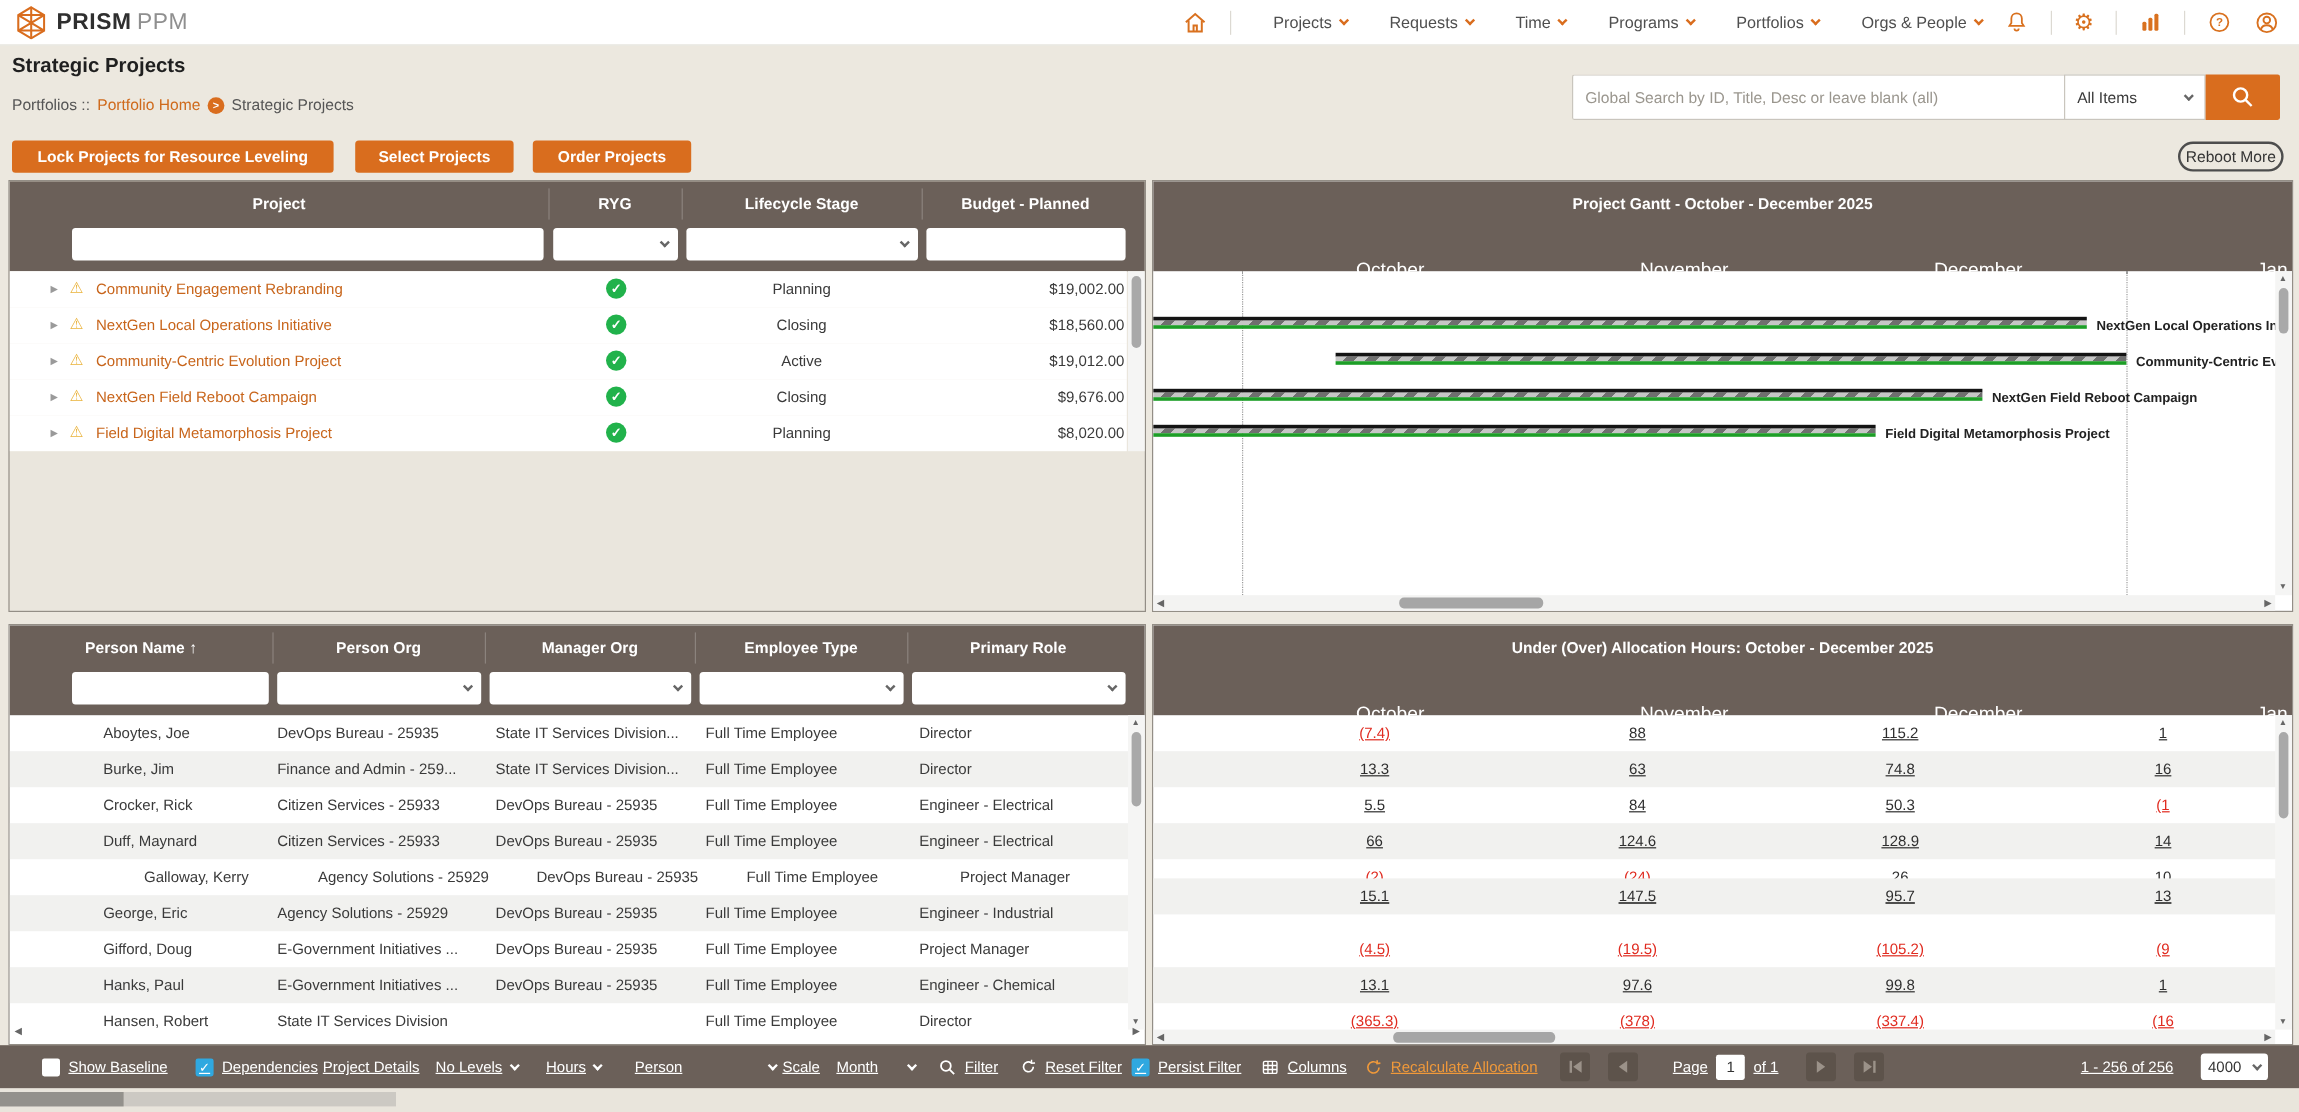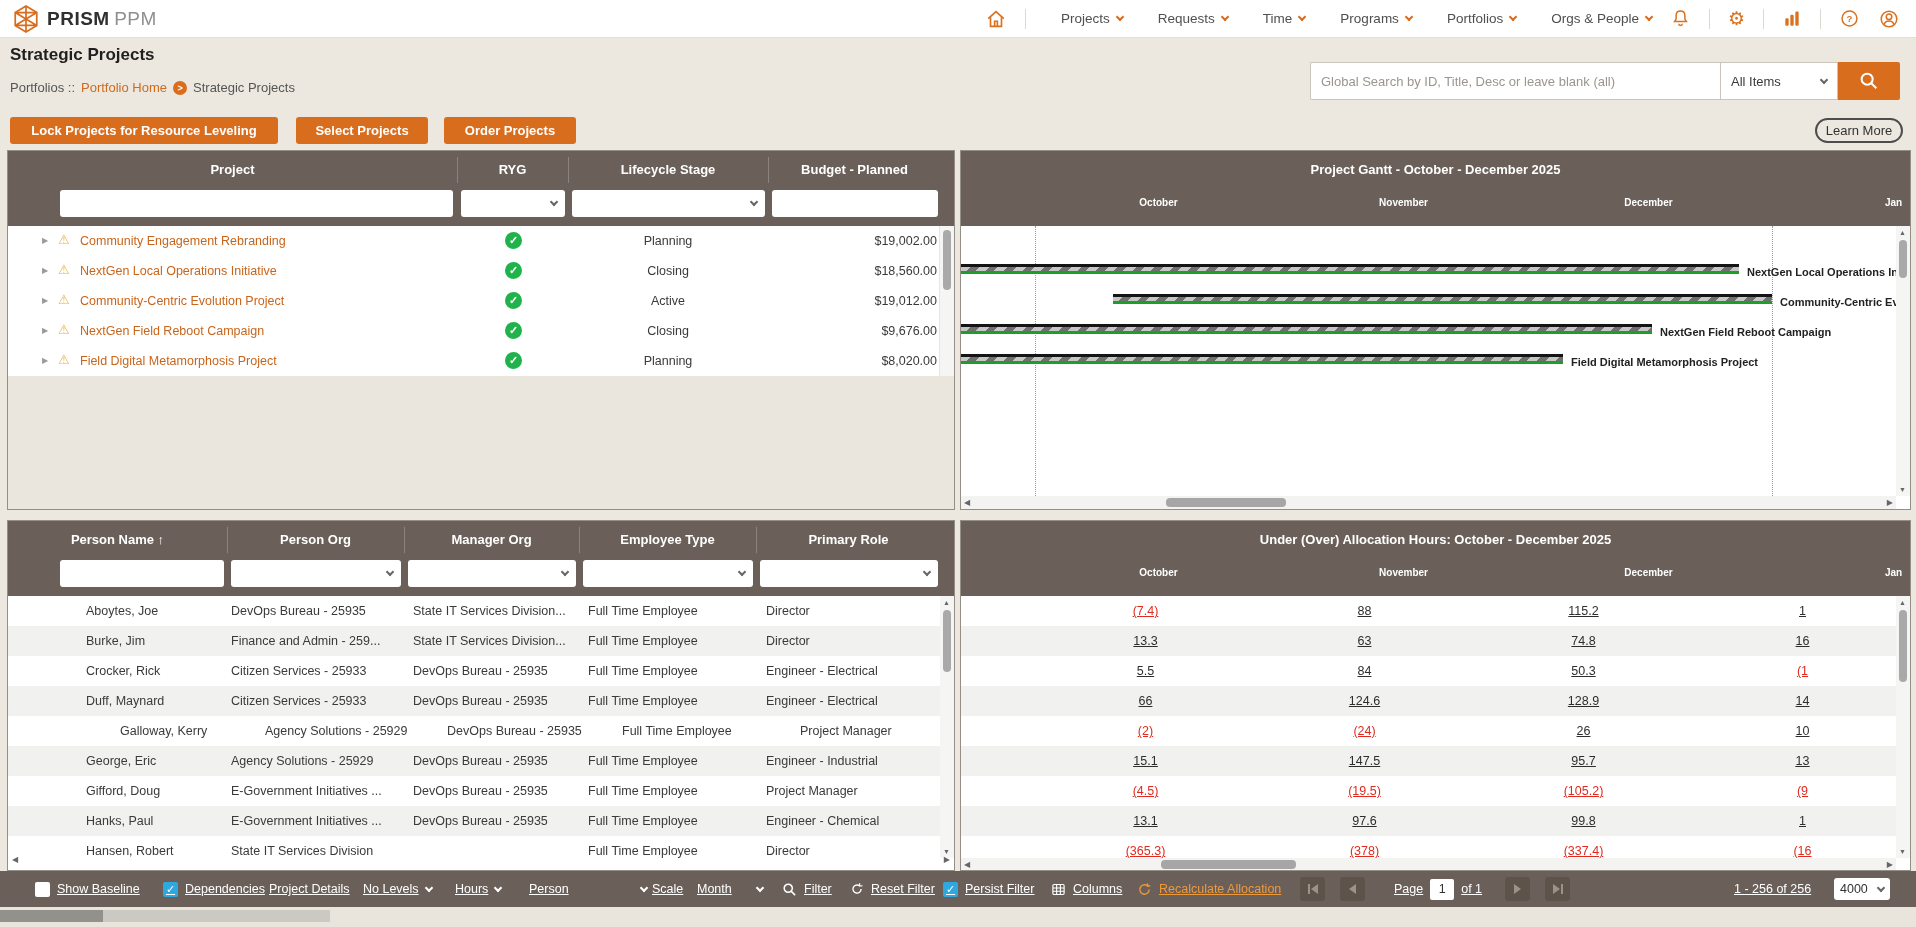--- a/index.html
+++ b/index.html
@@ -48,21 +48,21 @@
   .panel{ position:absolute; border:1px solid #938e86; background:#fff; overflow:hidden; }
   .phead{ position:absolute; left:0; top:0; width:100%; height:75px; background:#6b6059; color:#fff; }
   .hlabel{ position:absolute; top:11px; font-size:13px; font-weight:bold; text-align:center; }
   .hdivl{ position:absolute; top:6px; width:1px; height:26px; background:rgba(255,255,255,.22); }
   .fin{ position:absolute; top:39px; height:27px; background:#fff; border:none; border-radius:3px;
         font:12.5px "Liberation Sans",sans-serif; padding:0 6px; }
   .fsel{ position:absolute; top:39px; height:27px; background:#fff; border-radius:3px; display:flex;
          align-items:center; justify-content:flex-end; padding:0 8px; cursor:pointer; }
   .ptitle{ position:absolute; top:11px; left:0; width:100%; text-align:center; font-size:13px; font-weight:bold; }
   .mcols{ position:absolute; left:75px; top:46px; display:flex; }
-  .mcol{ width:245px; text-align:center; font-size:10px; font-weight:bold; }
+  .mcol{ width:245px; text-align:center; font-size:16px; font-weight:normal;margin-top:20px; }
 
   
   .grow{ position:absolute; left:0; width:931px; height:30px; background:#fff; }
   .exp{ position:absolute; left:34px; top:10px; font-size:8px; color:#9a9a9a; cursor:pointer; }
   .warn{ position:absolute; left:50px; top:6px; font-size:13px; color:#eab33c; }
   .pname{ position:absolute; left:72px; top:8px; font-size:12.5px; color:#c8651b; cursor:pointer; white-space:nowrap; }
   .ryg{ position:absolute; left:497px; top:6px; width:17px; height:17px; border-radius:50%; background:#21b24b;
         color:#fff; font-size:11px; font-weight:bold; display:flex; align-items:center; justify-content:center; }
   .stage{ position:absolute; left:560px; top:8px; width:200px; text-align:center; font-size:12.5px; }
   .budget{ position:absolute; left:760px; top:8px; width:169px; text-align:right; font-size:12.5px; }
@@ -212,21 +212,21 @@
       <svg width="22" height="22" viewBox="0 0 24 24" fill="none" stroke="#fff" stroke-width="2.2">
           <circle cx="10" cy="10" r="6"></circle>
           <path d="M14.5 14.5 L20 20"></path>
         </svg>
     </button>
   </div>
 
   <button class="obtn" style="left:10px; width:268px;">Lock Projects for Resource Leveling</button>
   <button class="obtn" style="left:296px; width:132px;">Select Projects</button>
   <button class="obtn" style="left:444px; width:132px;">Order Projects</button>
-  <button class="learnmore">Learn More</button>
+  <button class="learnmore">Reboot More</button>
 
   <div class="panel" style="left:7px; top:150px; width:948px; height:360px; background:#eae6dd;">
     <div class="phead">
       <div class="hlabel" style="left:0; width:449px;">Project</div>
       <div class="hlabel" style="left:449px; width:111px;">RYG</div>
       <div class="hlabel" style="left:560px; width:200px;">Lifecycle Stage</div>
       <div class="hlabel" style="left:760px; width:173px;">Budget - Planned</div>
       <div class="hdivl" style="left:449px;"></div>
         <div class="hdivl" style="left:560px;"></div>
         <div class="hdivl" style="left:760px;"></div>
@@ -459,21 +459,21 @@
           <div class="acell"><span class="val">124.6</span></div>
           <div class="acell"><span class="val">128.9</span></div>
           <div class="acell"><span class="val">14</span></div>
       </div>
       <div class="arow" style="top:120px;">
         <div class="acell"><span class="val neg">(2)</span></div>
           <div class="acell"><span class="val neg">(24)</span></div>
           <div class="acell"><span class="val">26</span></div>
           <div class="acell"><span class="val">10</span></div>
       </div>
-      <div class="arow altrow" style="top:150px;text-decoration:underline;">
+      <div class="arow altrow" style="top:136px;text-decoration:underline;">
         <div class="acell"><span class="val">15.1</span></div>
           <div class="acell"><span class="val">147.5</span></div>
           <div class="acell"><span class="val">95.7</span></div>
           <div class="acell"><span class="val">13</span></div>
       </div>
       <div class="arow" style="top:180px;">
         <div class="acell"><span class="val neg">(4.5)</span></div>
           <div class="acell"><span class="val neg">(19.5)</span></div>
           <div class="acell"><span class="val neg">(105.2)</span></div>
           <div class="acell"><span class="val neg">(9</span></div>

